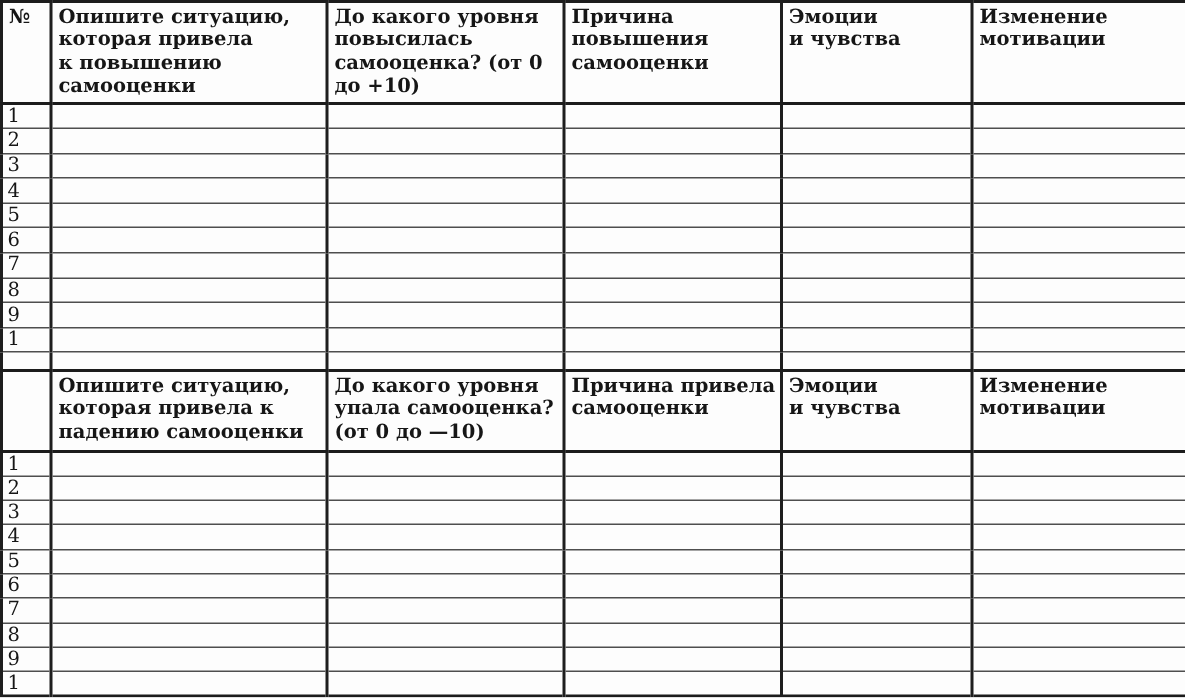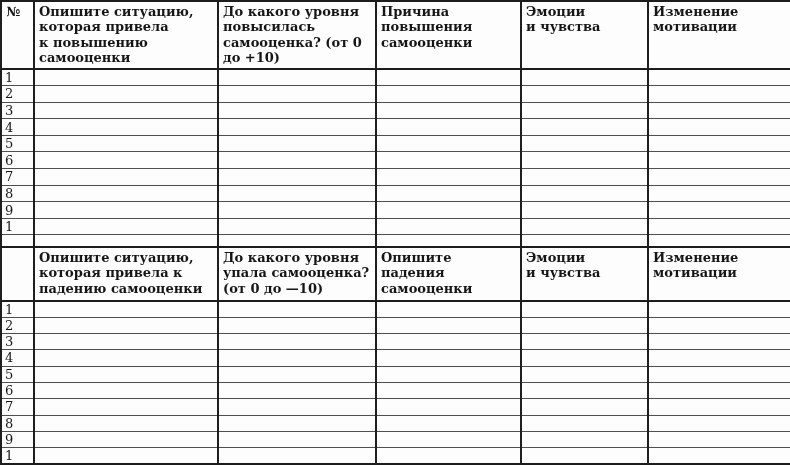--- a/index.html
+++ b/index.html
@@ -192,21 +192,21 @@
 
     <tbody>
       <tr class="head head-down">
         <th></th>
         <th>Опишите ситуацию,
 которая привела к
 падению самооценки</th>
         <th>До какого уровня
 упала самооценка?
 (от 0 до —10)</th>
-        <th>Опишите падения
+        <th>Причина привела
 самооценки</th>
         <th>Эмоции
 и чувства</th>
         <th>Изменение
 мотивации</th>
       </tr>
     </tbody>
 
     <tbody>
         <tr class="row-down">

